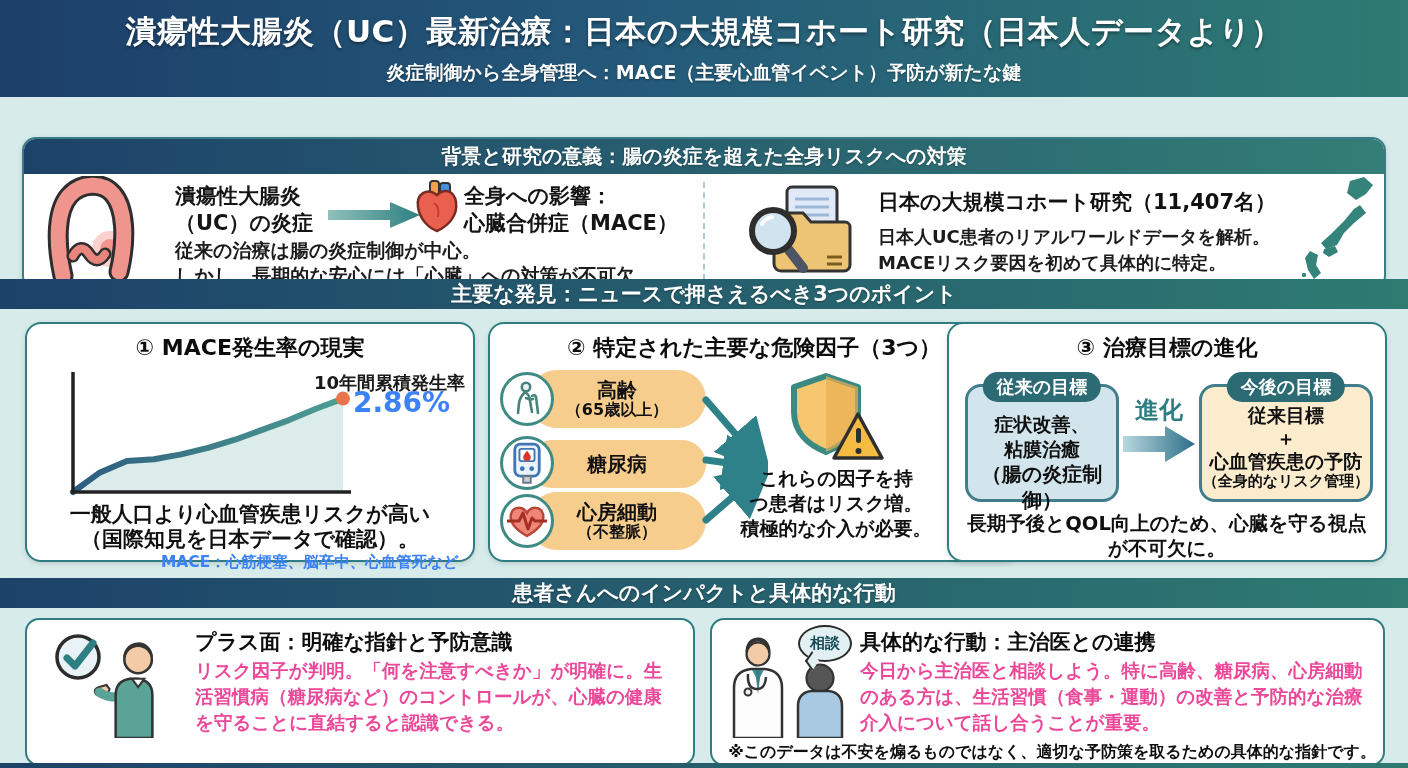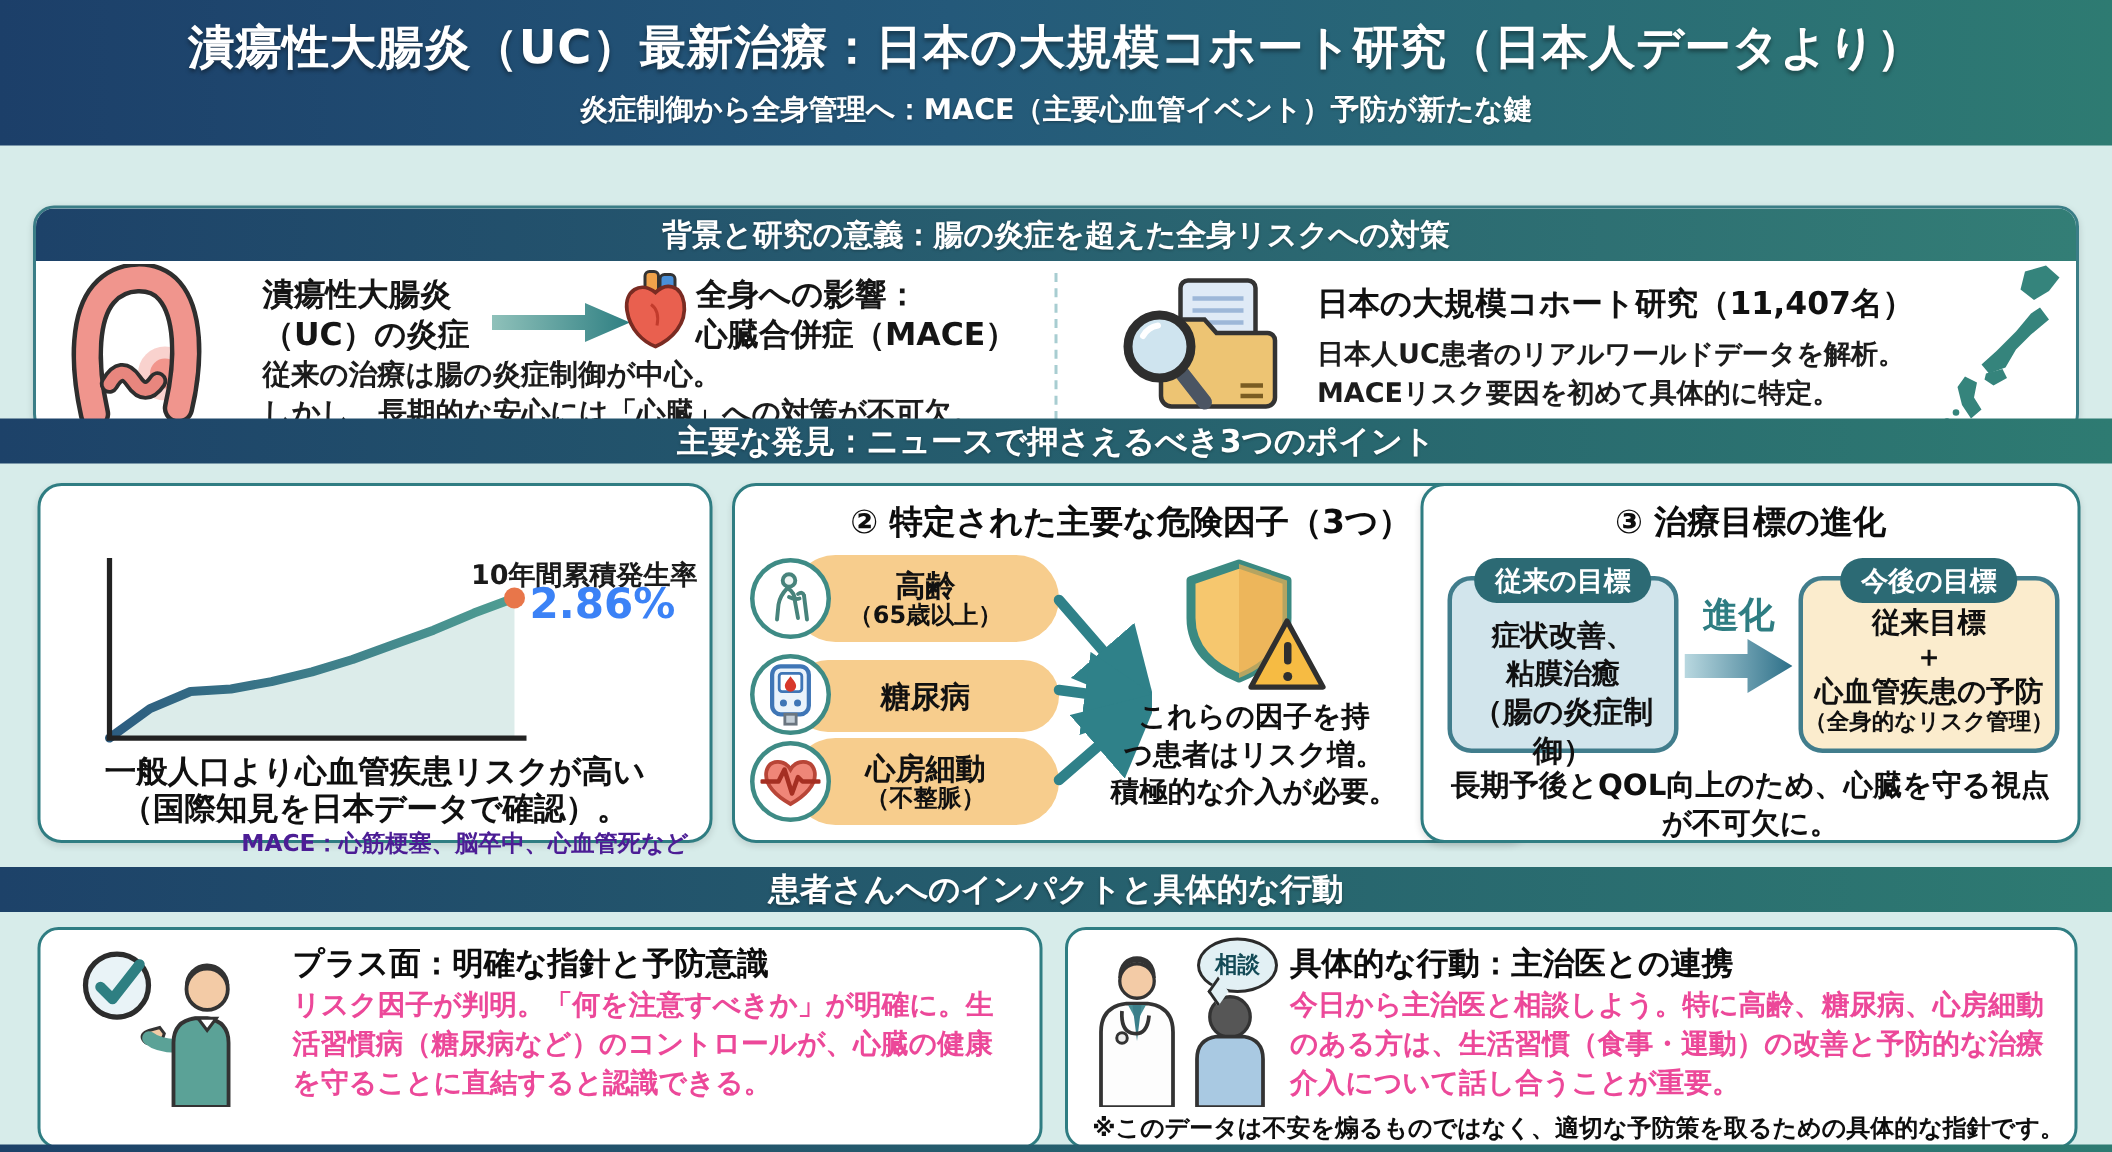--- a/index.html
+++ b/index.html
@@ -45,21 +45,21 @@
         border-radius:16px;box-shadow:0 2px 5px rgba(0,0,0,.12);}
   .card1{left:25px;width:450px;} .card2{left:488px;width:532px;} .card3{left:947px;width:440px;}
   .card h3{margin:0;text-align:center;padding-top:9px;font-size:22px;font-weight:800;color:#0d0d0d;}
 
   
   .mace-chart{position:absolute;left:36px;top:44px;width:292px;height:132px;}
   .chart-label{position:absolute;right:8px;top:47px;font-size:18px;font-weight:800;color:#1a1a1a;}
   .chart-value{position:absolute;left:326px;top:62px;font-size:28px;font-weight:800;color:#3b82f6;}
   .c1-line1,.c1-line2{position:absolute;left:0;right:0;text-align:center;font-size:21px;font-weight:800;color:#101010;}
   .c1-line1{top:176px;} .c1-line2{top:201px;}
-  .c1-note{position:absolute;right:14px;top:228px;font-size:15.5px;font-weight:700;color:#4c1d95;}
+  .c1-note{position:absolute;right:14px;top:228px;font-size:15.5px;font-weight:700;color:#3b82f6;}
 
   
   .frow{position:absolute;left:10px;width:206px;}
   .frow1{top:46px;} .frow2{top:112px;} .frow3{top:168px;}
   .fpill{position:absolute;left:28px;top:0;width:178px;background:#f7cd8d;border-radius:30px;
          display:flex;flex-direction:column;justify-content:center;text-align:center;}
   .frow1 .fpill,.frow3 .fpill{height:58px;} .frow2 .fpill{height:48px;margin-top:4px;}
   .flabel{font-size:20px;font-weight:800;color:#111;line-height:1.1;}
   .fsub{font-size:16px;font-weight:800;color:#111;line-height:1.15;}
   .ficon{position:absolute;left:0;top:2px;width:54px;height:54px;background:#fff;border:3px solid #3e8b85;
@@ -180,20 +180,21 @@
         <path d="M20 76 l8 4 -2 10 5 8 -7 6 -6 -9 -3 -12 z"></path>
         <circle cx="8" cy="106" r="2.2"></circle>
           <circle cx="14" cy="100" r="2.2"></circle>
       </svg>
     </div>
   </section>
 
   <div class="band band2">主要な発見：ニュースで押さえるべき3つのポイント</div>
 
   <article class="card card1">
+    <h3>① MACE発生率の現実</h3>
     <svg class="mace-chart" viewBox="0 0 292 132">
       <defs>
           <linearGradient id="lgrad" x1="0" y1="0" x2="1" y2="0">
         <stop offset="0" stop-color="#2c5c80"></stop>
             <stop offset="1" stop-color="#4f9e93"></stop>
           </linearGradient>
         </defs>
       <path id="chart-area" fill="#dcecea" d="M10,124 L10.0,124.0 L37.0,104.4 L64.0,93.0 L91.0,91.3 L118.0,86.4 L145.0,79.9 L172.0,71.7 L199.0,61.9 L226.0,52.1 L253.0,40.7 L280.0,30.6 L280.0,124 Z"></path>
       <polyline id="chart-line" fill="none" stroke="url(#lgrad)" stroke-width="6" stroke-linejoin="round" stroke-linecap="round" points="10.0,124.0 37.0,104.4 64.0,93.0 91.0,91.3 118.0,86.4 145.0,79.9 172.0,71.7 199.0,61.9 226.0,52.1 253.0,40.7 280.0,30.6"></polyline>
       <line x1="10" y1="4" x2="10" y2="124" stroke="#222" stroke-width="3.5"></line>

